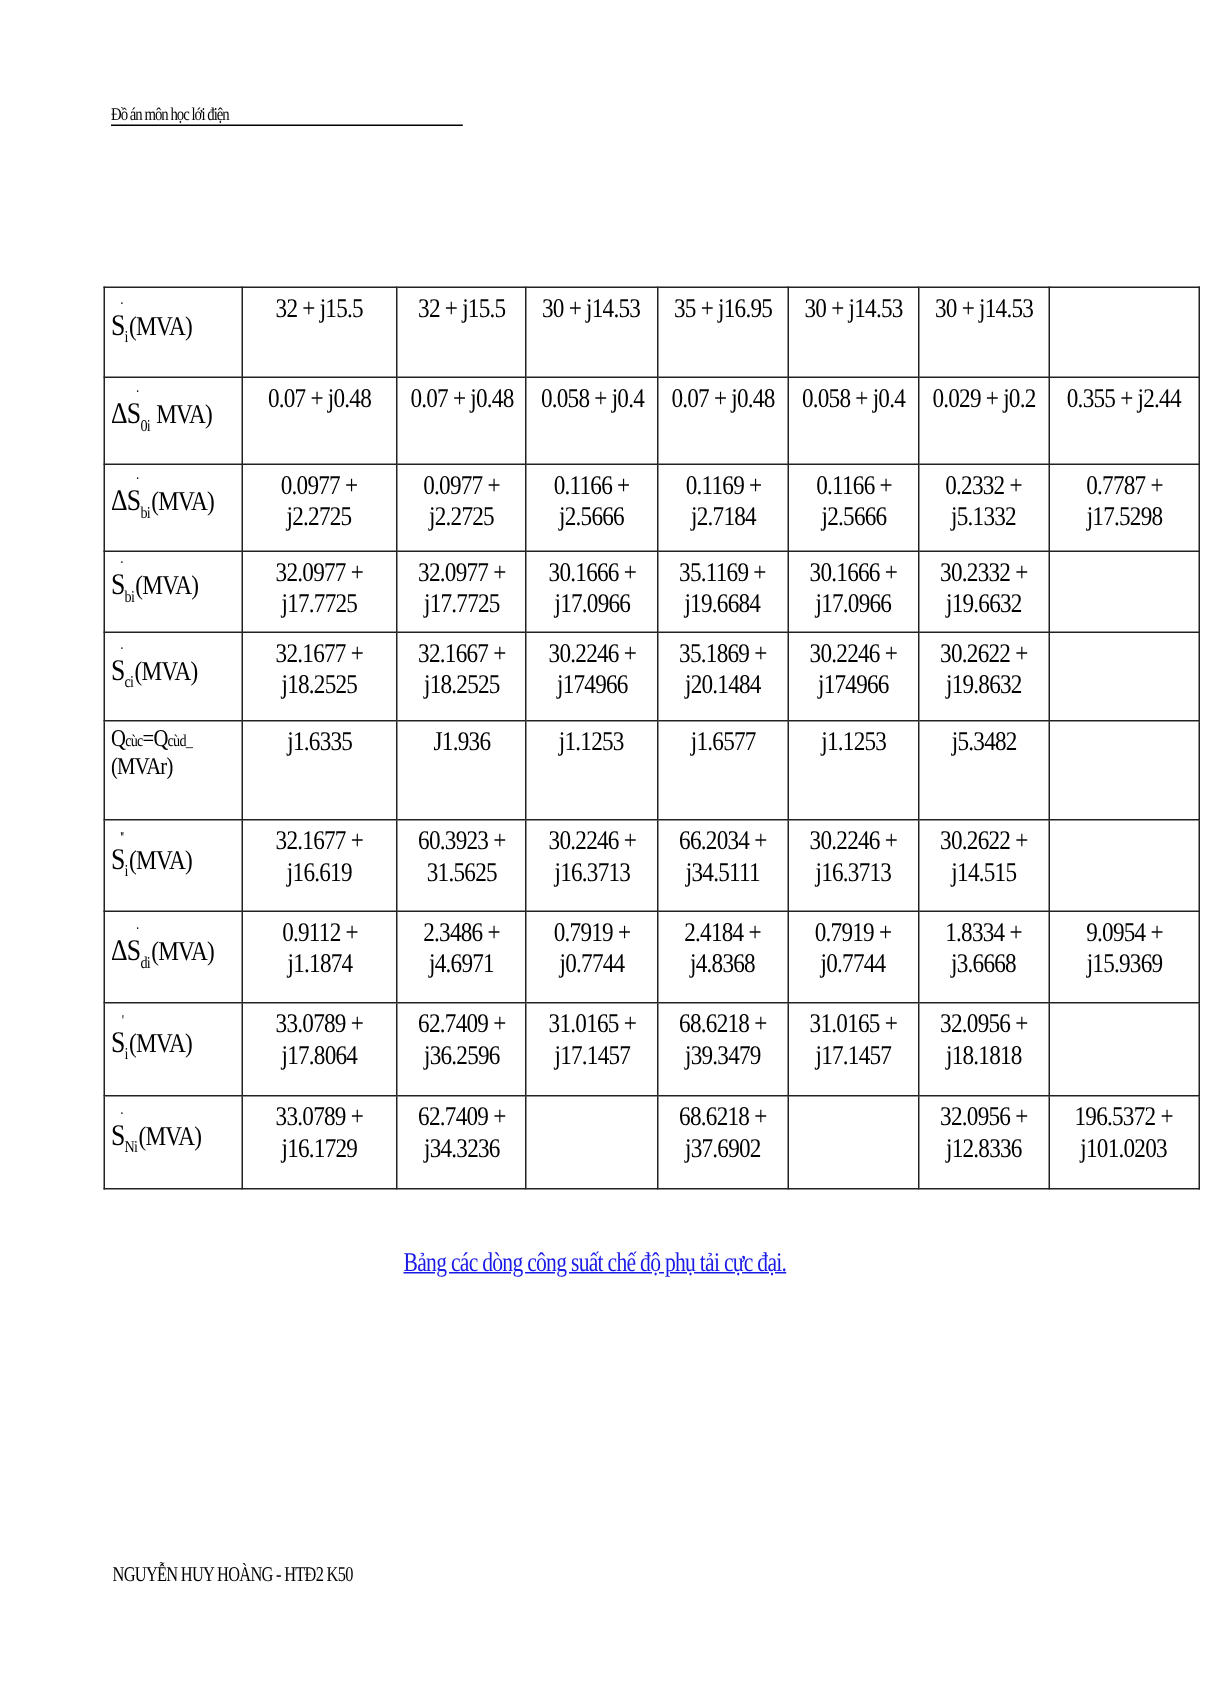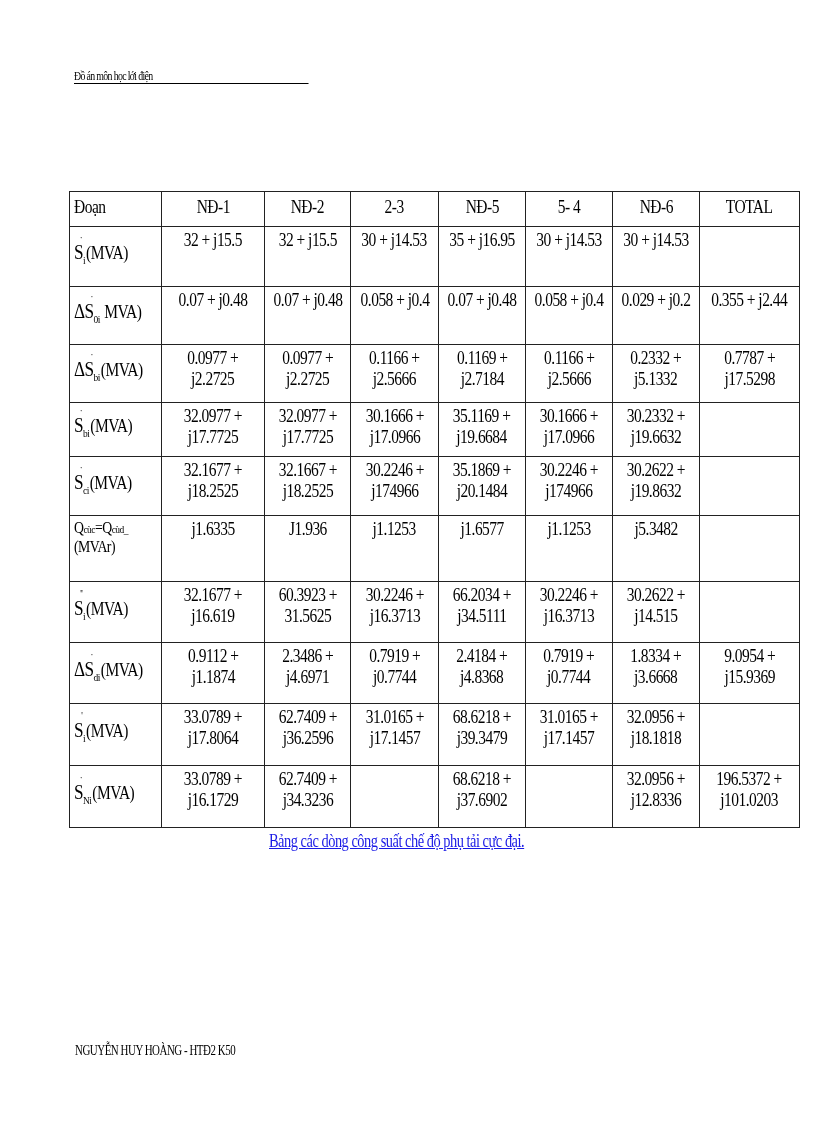--- a/index.html
+++ b/index.html
@@ -136,30 +136,20 @@
     <col style="width:92px">
     <col style="width:103px">
     <col style="width:86px">
     <col style="width:88px">
     <col style="width:87px">
     <col style="width:87px">
     <col style="width:87px">
     <col style="width:100px">
   </colgroup>
   <tbody id="tbody">
-    <tr style="height:35px">
-      <td class="label hdr"><span class="cell">Đoạn</span></td>
-      <td class="hdr"><span class="cell">NĐ-1</span></td>
-      <td class="hdr"><span class="cell">NĐ-2</span></td>
-      <td class="hdr"><span class="cell">2-3</span></td>
-      <td class="hdr"><span class="cell">NĐ-5</span></td>
-      <td class="hdr"><span class="cell">5- 4</span></td>
-      <td class="hdr"><span class="cell">NĐ-6</span></td>
-      <td class="hdr"><span class="cell">TOTAL</span></td>
-    </tr>
   <tr style="height: 60px;">
         <td class="label"><span class="cell"><span class="lbl-sym"></span><span class="lbl-sym"><span>S</span><span class="dot">·</span></span><span class="lbl-sub">i</span><span class="lbl-unit">(MVA)</span></span></td>
         <td><span class="cell"><span>32 + j15.5</span></span></td>
         <td><span class="cell"><span>32 + j15.5</span></span></td>
         <td><span class="cell"><span>30 + j14.53</span></span></td>
         <td><span class="cell"><span>35 + j16.95</span></span></td>
         <td><span class="cell"><span>30 + j14.53</span></span></td>
         <td><span class="cell"><span>30 + j14.53</span></span></td>
         <td><span class="cell"><span></span></span></td>
       </tr>

